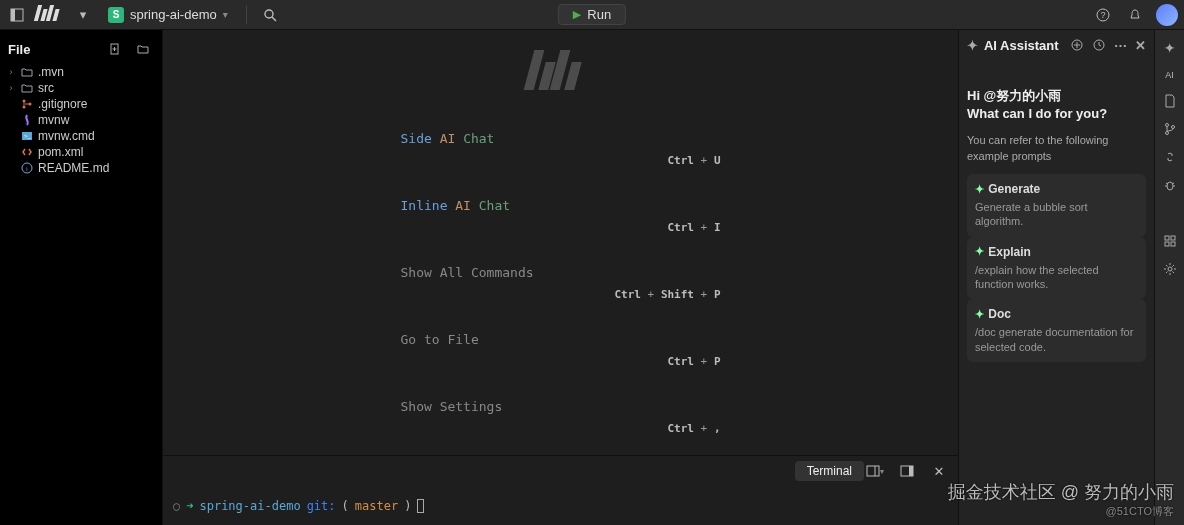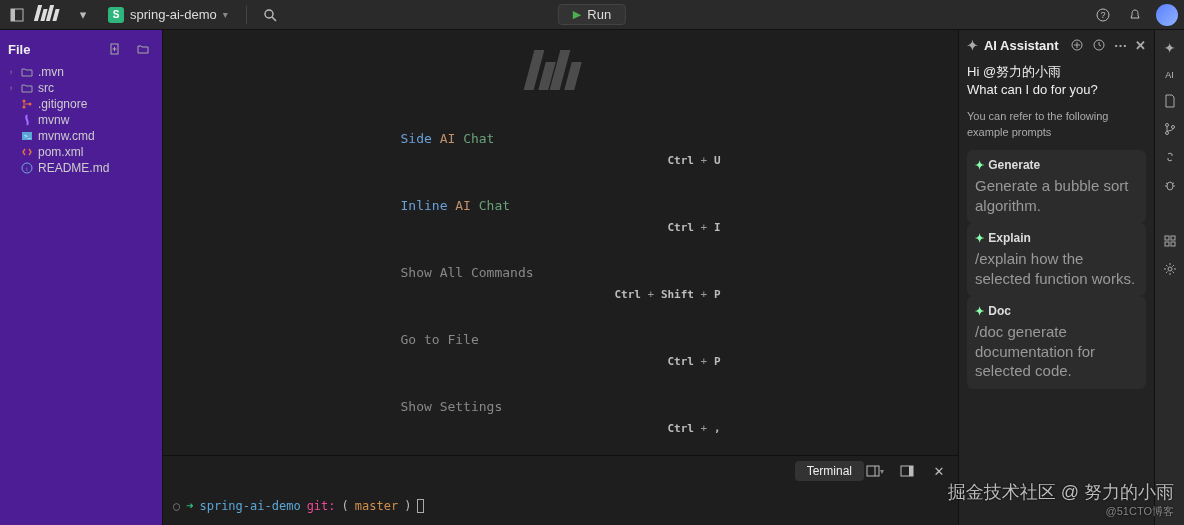--- a/index.html
+++ b/index.html
@@ -56,21 +56,21 @@
   .run-btn .play{color:#4caf50;font-size:11px;}
   .top-right{margin-left:auto;display:flex;align-items:center;gap:10px;}
   .avatar{width:22px;height:22px;border-radius:50%;background:linear-gradient(135deg,#5b7fff,#8fb4ff);}
   
   .layout{
     display:flex;
     height:calc(100% - 30px);
   }
   .sidebar-left{
     width:163px;
-    background:#4c1d95;
+    background:#000000;
     border-right:1px solid #111;
     display:flex;flex-direction:column;text-align:center;
   }
   .file-hdr{
     display:flex;align-items:center;justify-content:space-between;
     padding:8px 8px 4px 8px;
     color:#eee;font-weight:600;
   }
   .file-hdr .actions{display:flex;gap:6px;}
   .tree{padding:0 4px;font-size:12px;color:#ccc;}
@@ -121,48 +121,48 @@
     background:#333;border-radius:4px;padding:3px 12px;color:#eee;font-size:12px;
   }
   .term-actions{display:flex;gap:10px;color:#bbb;}
   .term-body{
     flex:1;padding:4px 10px;font-family:Consolas,monospace;font-size:12px;
     display:flex;align-items:center;gap:6px;
   }
   .term-body .circ{color:#777;}
   .term-body .arrow{color:#2fb67c;}
   .term-body .path{color:#5aa7d6;}
-  .term-body .git{color:#ec4899;}
+  .term-body .git{color:#3b82f6;}
   .term-body .paren{color:#bbb;}
   .term-body .branch{color:#d08f4a;}
   .term-body .cursor{
     display:inline-block;width:7px;height:14px;border:1px solid #aaa;
   }
   
   .ai-panel{
     width:196px;
     flex:0 0 196px;
     background:#232323;
     border-left:1px solid #111;
     display:flex;flex-direction:column;
     padding:8px;
     gap:10px;
   }
   .ai-hdr{display:flex;align-items:center;gap:6px;color:#eee;font-weight:600;}
   .ai-hdr .spark{color:#aaa;}
   .ai-hdr .right{margin-left:auto;display:flex;gap:8px;color:#aaa;}
-  .ai-intro{color:#eee;font-weight:400;line-height:1.4;}
+  .ai-intro{color:#eee;font-weight:700;line-height:1.4;margin-top:24px;}
   .ai-sub{color:#aaa;font-size:11px;line-height:1.4;}
   .card{
     background:#2c2c2c;border-radius:6px;padding:8px;
     display:flex;flex-direction:column;gap:4px;
   }
   .card .title{color:#ddd;font-weight:600;font-size:12px;display:flex;gap:4px;align-items:center;}
   .card .title .spark{color:#8fa;font-size:11px;}
-  .card .desc{color:#999;font-size:15px;line-height:1.3;}
+  .card .desc{color:#999;font-size:11px;line-height:1.3;}
   
   .rail{
     width:30px;background:#2a2a2a;border-left:1px solid #111;
     display:flex;flex-direction:column;align-items:center;gap:14px;padding-top:10px;
   }
   .rail .r-icon{color:#aaa;font-size:14px;}
   .rail .ai-label{color:#bbb;font-size:9px;writing-mode:horizontal-tb;}
   .watermark{
     position:absolute;right:10px;bottom:6px;color:#bbb;font-size:18px;font-weight:400;
     text-shadow:0 0 2px #000;

